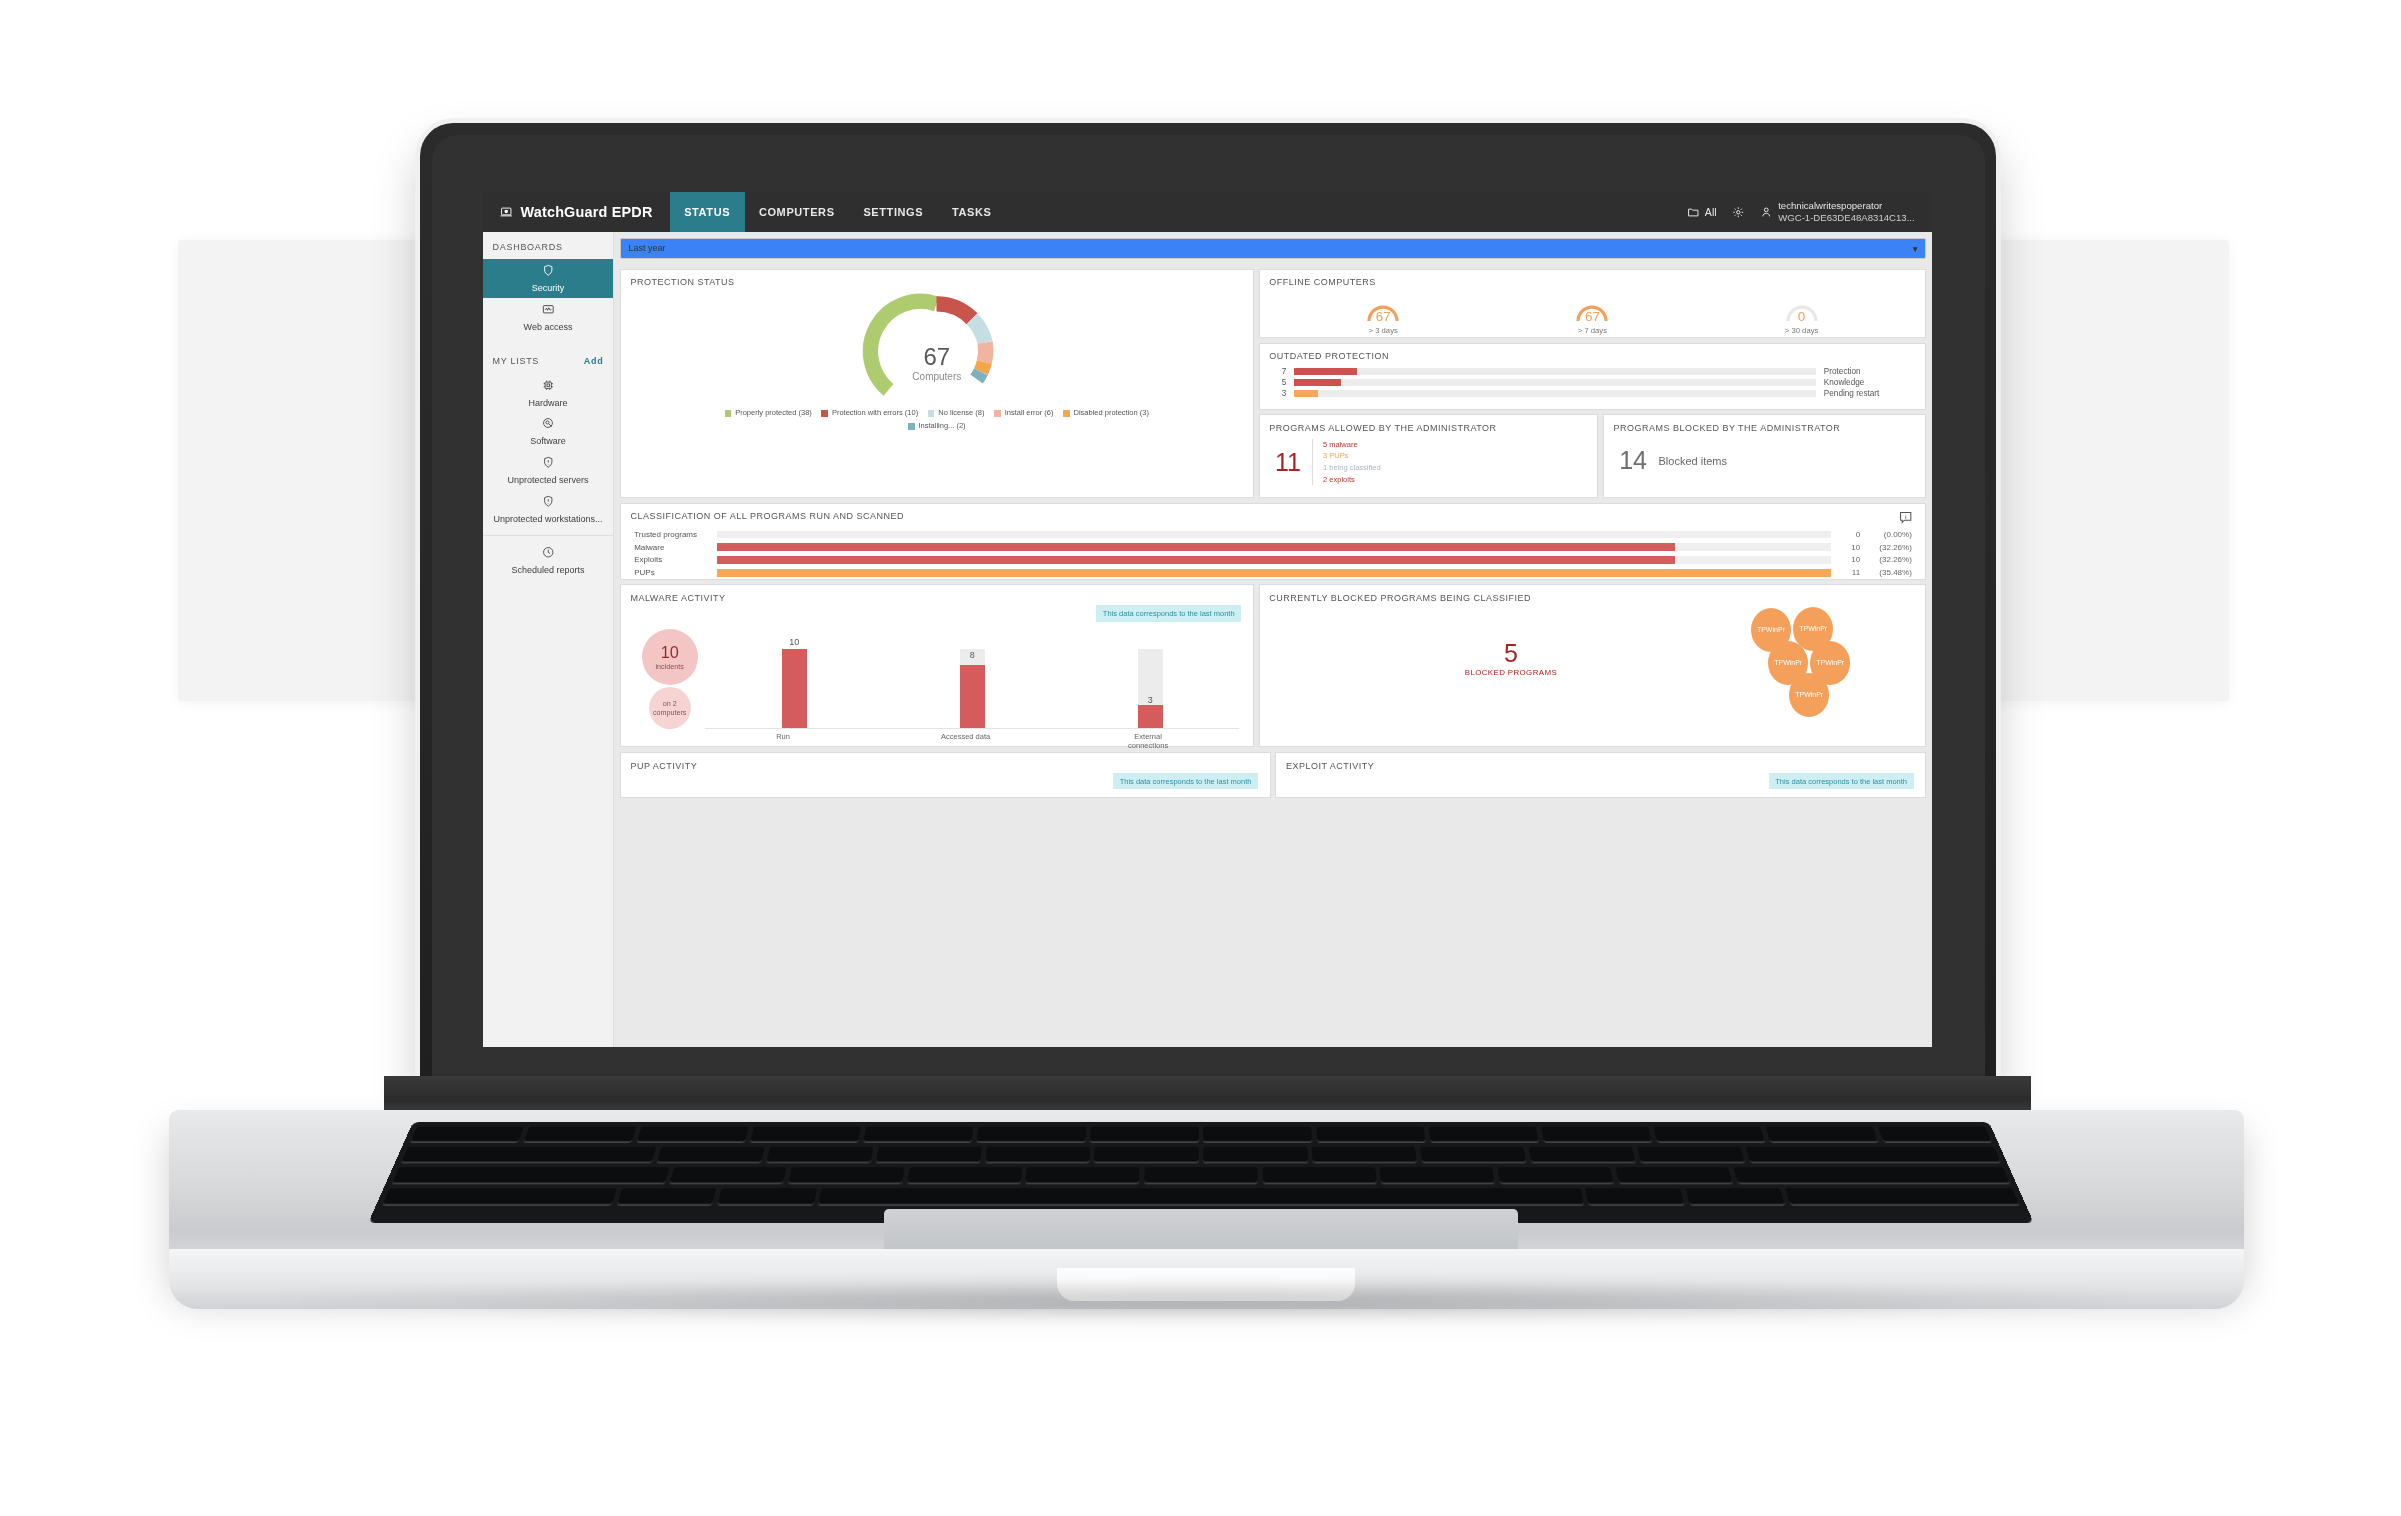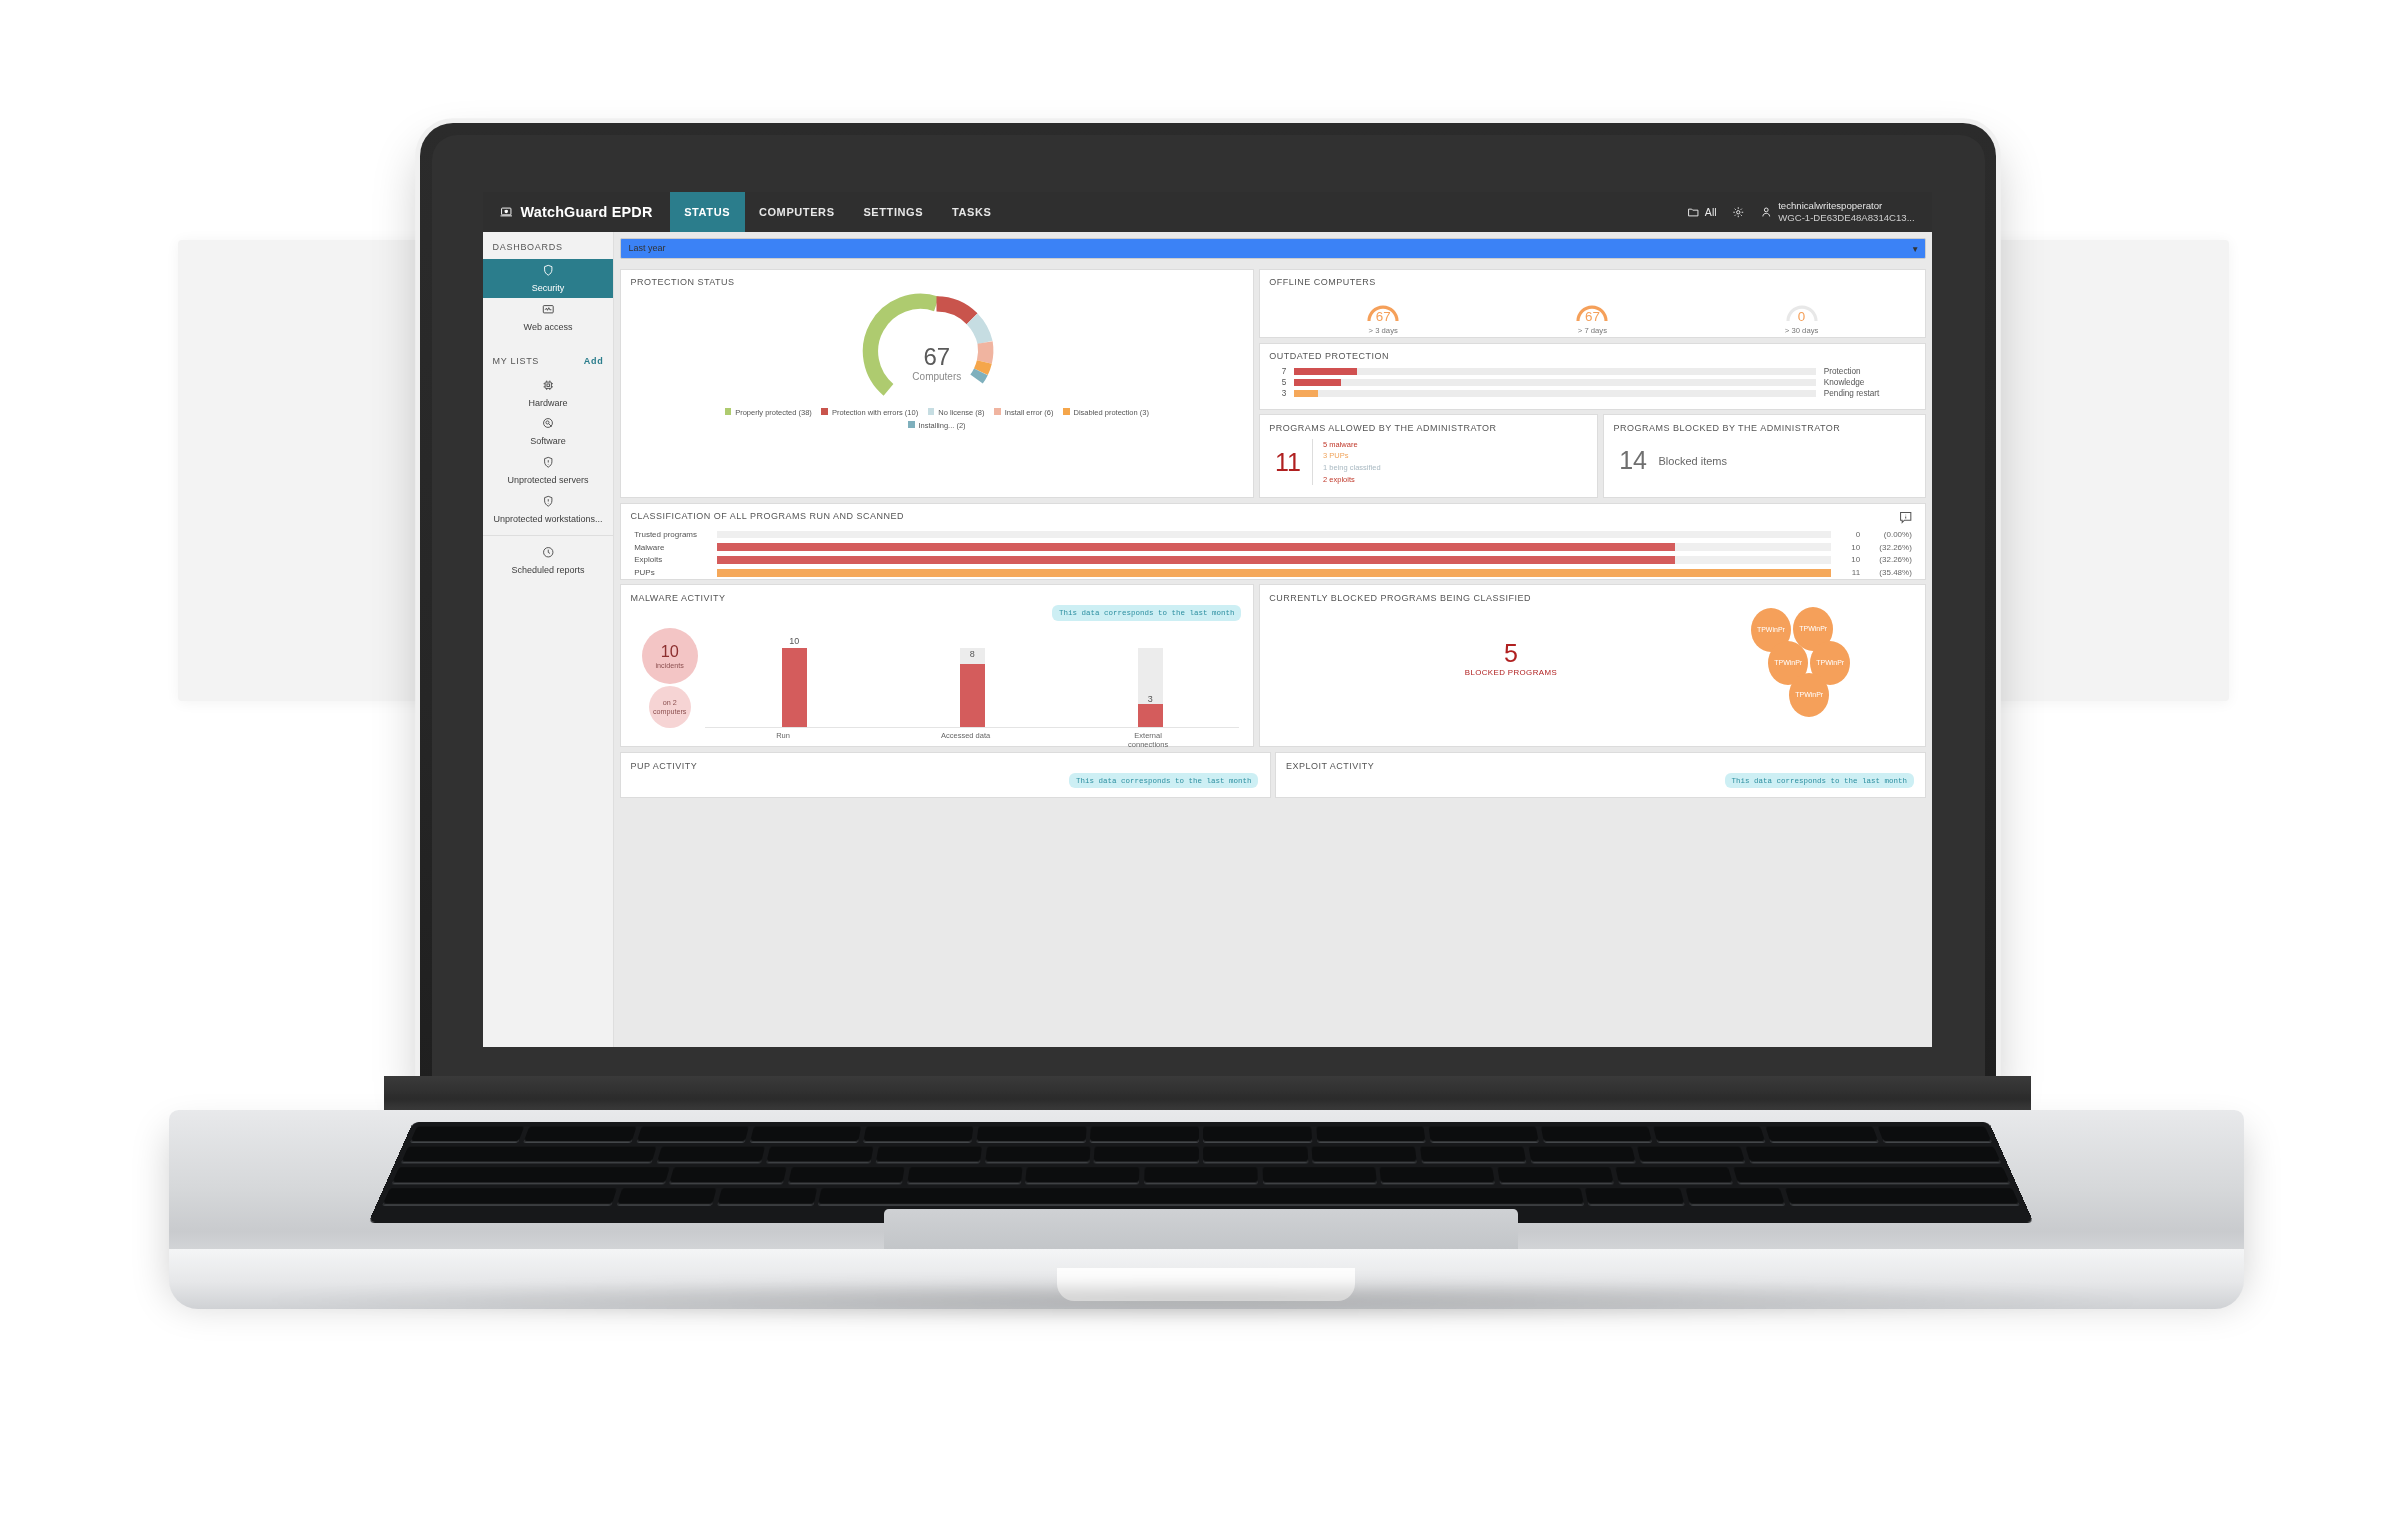--- a/index.html
+++ b/index.html
@@ -103,21 +103,21 @@
 
   .row{display:flex;gap:4.8px;margin-bottom:4.8px;}
   .grid2{display:flex;gap:4.8px;}
 
   
   .donut-wrap{display:flex;flex-direction:column;align-items:center;padding-top:1.9px;}
   .donut-center{position:absolute;left:0;right:0;top:56px;text-align:center;}
   .donut-num{font-size:24px;color:#5a5a5a;line-height:1;}
   .donut-lbl{font-size:10px;color:#8a8a8a;margin-top:1.9px;}
   .legend{display:flex;flex-wrap:wrap;justify-content:center;gap:3.8px 9.6px;padding:3.8px 17.3px 0 17.3px;}
-  .lg{display:flex;align-items:flex-start;gap:3.8px;font-size:7.5px;color:#555;}
+  .lg{display:flex;align-items:flex-end;gap:3.8px;font-size:7.5px;color:#555;}
   .sw{width:6.7px;height:6.7px;display:block;}
   .warn{display:flex;align-items:center;gap:7.7px;padding:13.4px 19px 0 23px;font-size:8.3px;color:#c0392b;}
 
   
   .gauges{display:flex;justify-content:space-around;padding:3.8px 19px 9.6px 19px;}
   .gauge{display:flex;flex-direction:column;align-items:center;position:relative;}
   .gnum{position:absolute;top:15.4px;left:0;right:0;text-align:center;font-size:13.4px;color:#f5a05a;}
   .gnum.zero{color:#f5a05a;}
   .glbl{font-size:7.7px;color:#777;margin-top:1.9px;}
 
@@ -136,21 +136,21 @@
 
   
   .cbar-row{display:flex;align-items:center;gap:7.7px;padding:1.9px 13.4px;font-size:8px;color:#555;}
   .cbar-lbl{width:75px;color:#555;}
   .cbar-track{flex:1;height:7.7px;background:#efefef;}
   .cbar-fill{height:100%;}
   .cbar-v{width:21px;text-align:right;color:#666;font-size:8px;}
   .cbar-p{width:44px;text-align:right;color:#666;font-size:8px;}
 
   
-  .badge{background:#cdeff4;color:#2d8fa0;font-size:7.5px;padding:3.8px 6.7px;border-radius:6px;font-family:Liberation Mono, monospace;}
+  .badge{background:#cdeff4;color:#2d8fa0;font-size:7.5px;padding:3.8px 6.7px;border-radius:0;}
   .badge-row{display:flex;justify-content:flex-end;padding:0 11.5px;}
   .mact{display:flex;align-items:flex-end;padding:3.8px 13.4px 0 13.4px;height:104px;}
   .bubbles{display:flex;flex-direction:column;align-items:center;justify-content:flex-end;width:71px;}
   .bub-big{width:56px;height:56px;border-radius:50%;background:#f3c5c5;display:flex;flex-direction:column;
     align-items:center;justify-content:center;color:#8c2f2f;}
   .bub-big .n{font-size:16.3px;line-height:1;}
   .bub-big .t{font-size:7.2px;margin-top:1px;color:#8c5050;}
   .bub-sm{width:42px;height:42px;border-radius:50%;background:#f6d4d4;display:flex;flex-direction:column;
     align-items:center;justify-content:center;color:#8c5050;font-size:7.2px;line-height:1.25;margin-top:1.9px;}
   .bars{flex:1;display:flex;align-items:flex-end;justify-content:space-around;height:100%;border-bottom:1px solid #e4e4e4;}

